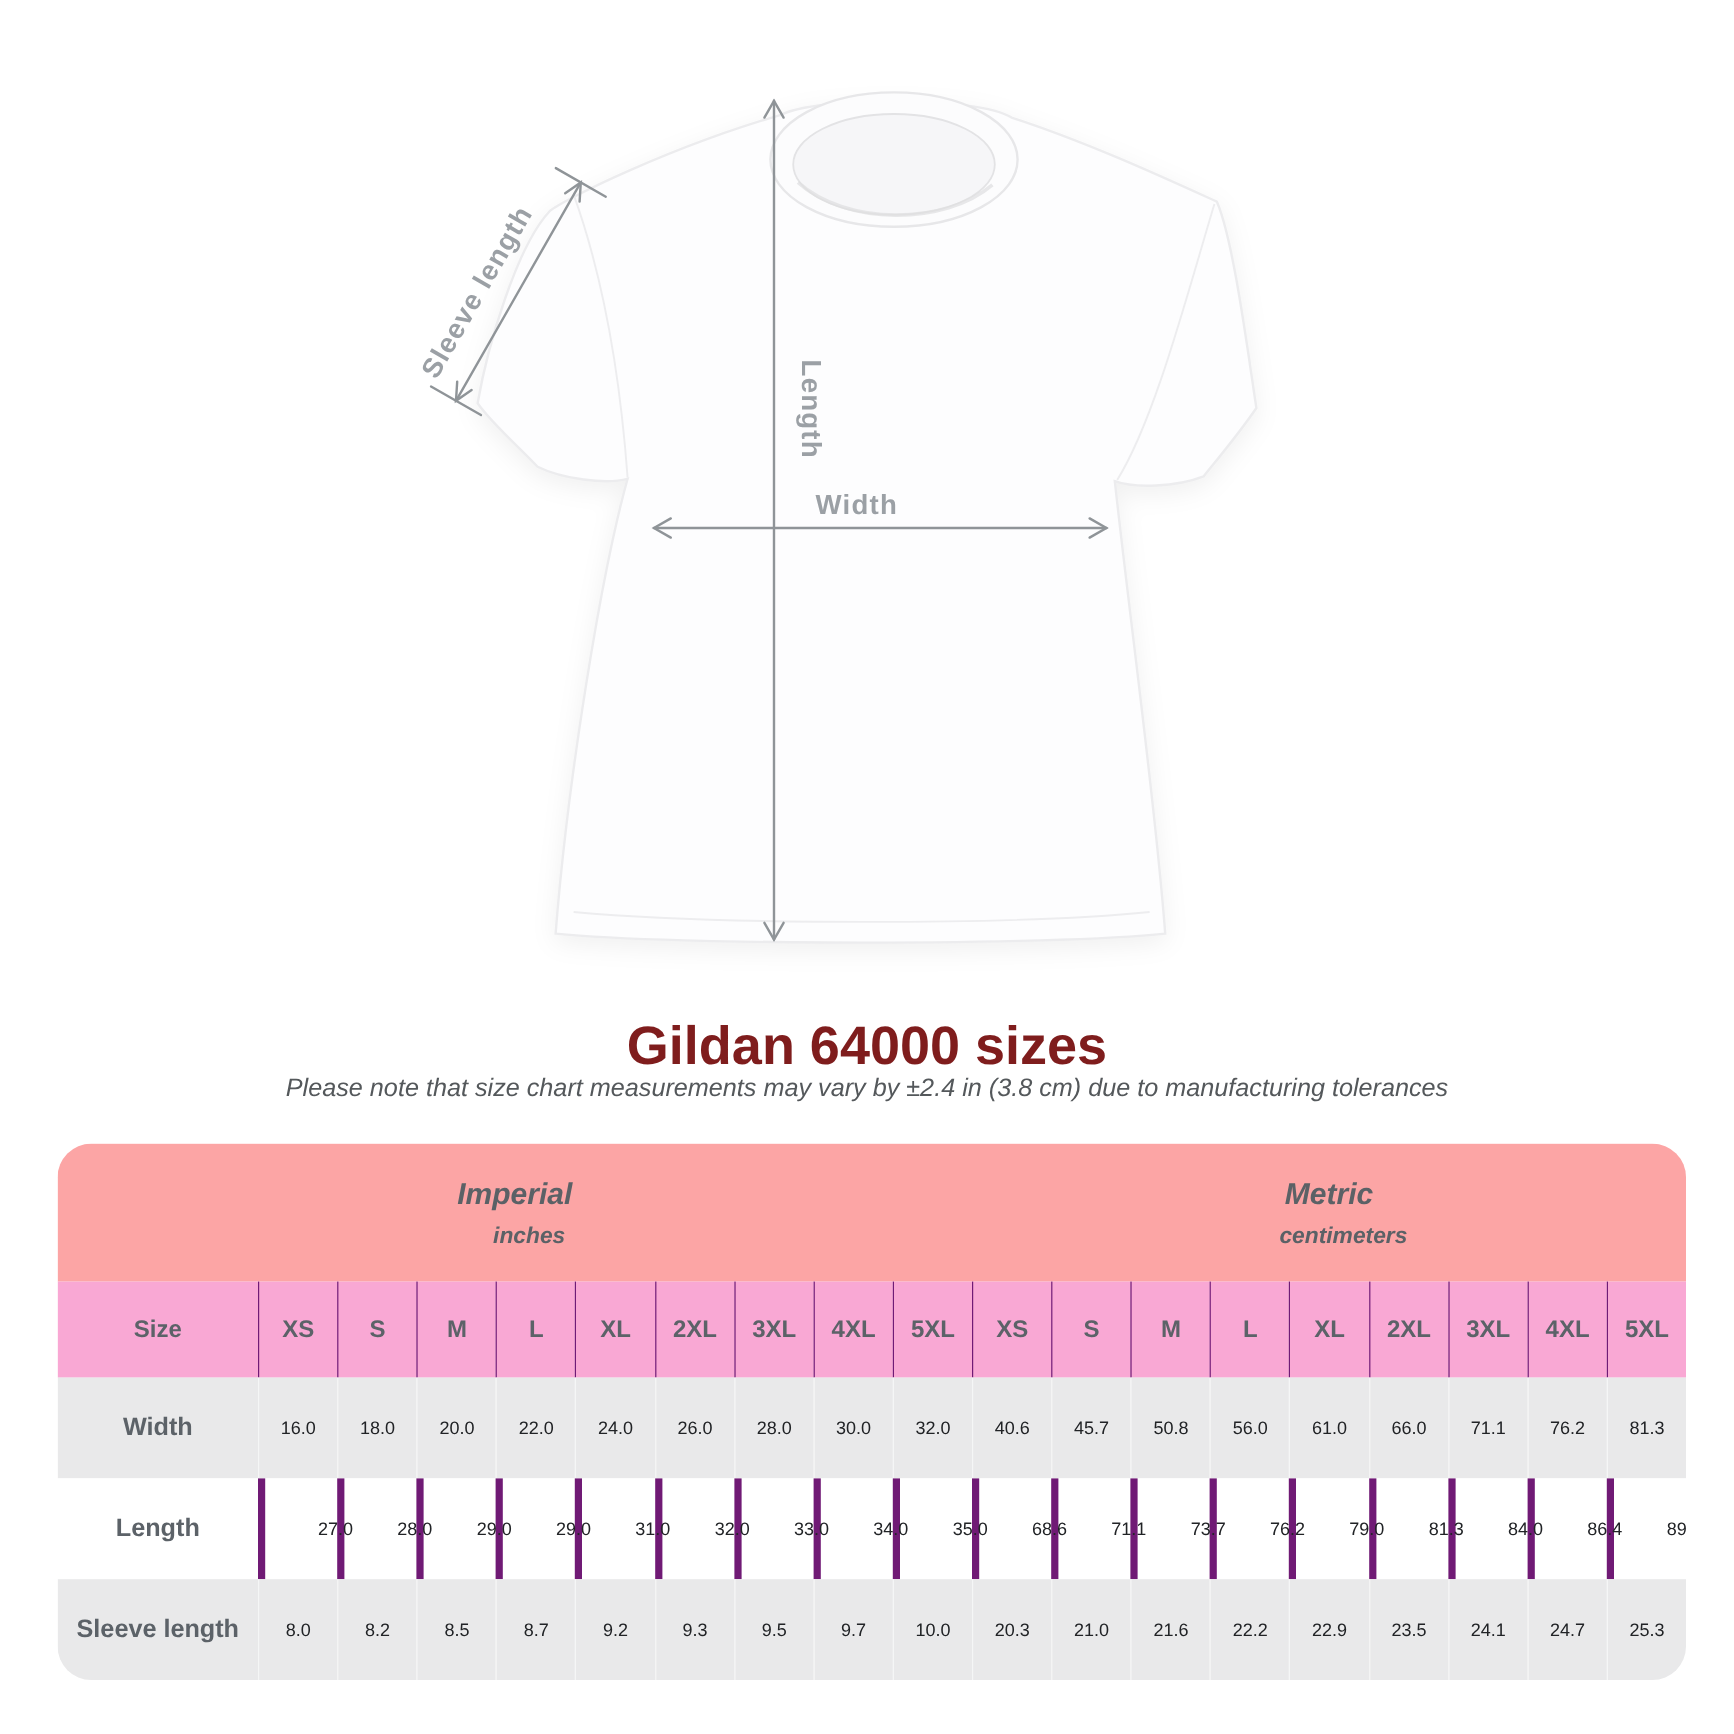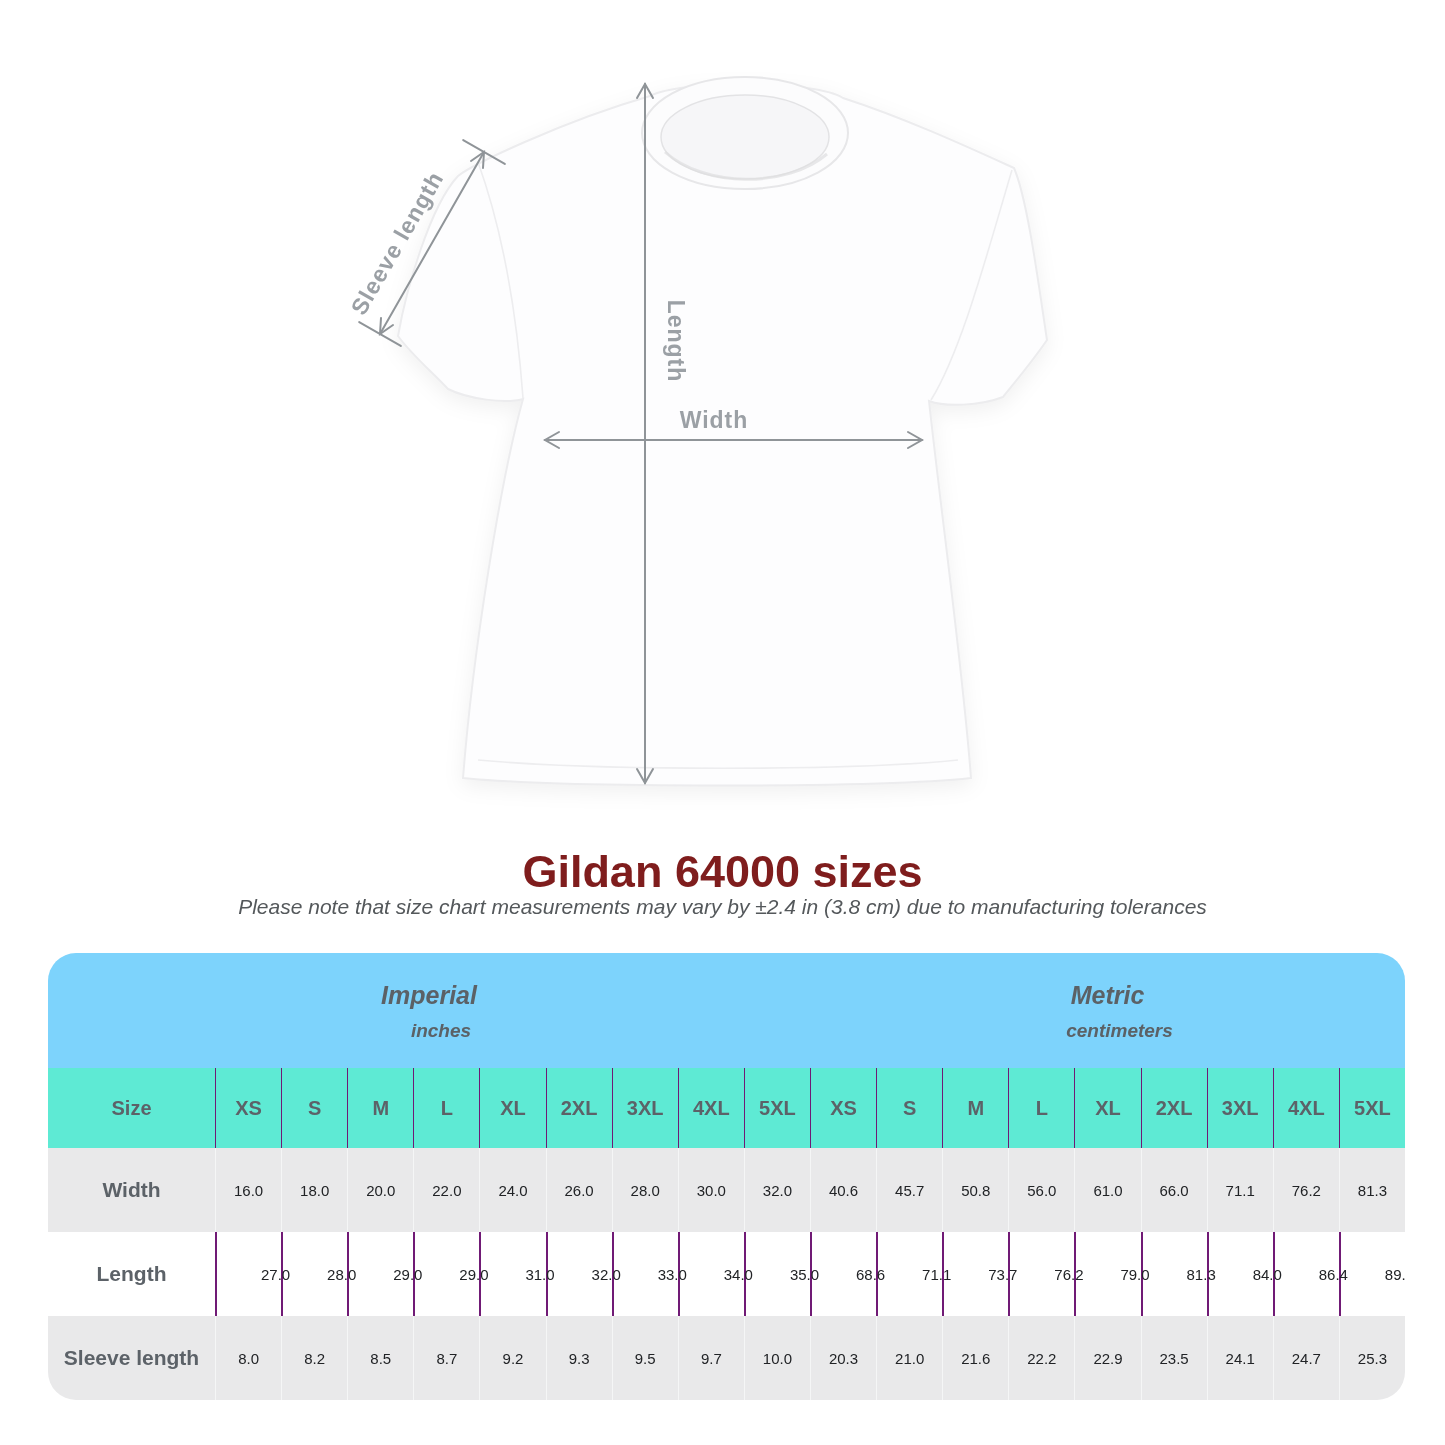--- a/index.html
+++ b/index.html
@@ -21,35 +21,35 @@
   .tolerance-note{position:absolute;top:895px;left:0;width:100%;text-align:center;
     font-style:italic;font-size:21px;color:#54585b;}
 
   
   .size-table{position:absolute;left:48px;top:953px;width:1357px;height:447px;
     border-radius:28px;overflow:hidden;}
   .size-table table{width:100%;height:100%;border-collapse:separate;border-spacing:0;table-layout:fixed;}
   col.c-label{width:167px;}
   .size-table th,.size-table td{text-align:center;vertical-align:middle;padding:0;}
 
-  tr.group-row th{background:#7dd3fc;height:115px;vertical-align:middle;}
+  tr.group-row th{background:#fca5a5;height:115px;vertical-align:middle;}
   .group-label{font-size:25px;font-weight:bold;font-style:italic;color:#5b6166;line-height:1.2;}
   .group-sub{font-size:19px;font-style:italic;color:#5b6166;margin-top:10px;padding-left:24px;}
 
   tr.size-row{height:80px;}
-  tr.size-row th{background:#5eead4;font-size:20px;font-weight:bold;color:#5c6268;margin-top:40px;}
+  tr.size-row th{background:#f9a8d4;font-size:20px;font-weight:bold;color:#5c6268;margin-top:40px;}
   tr.size-row th + th{border-left:1px solid #701a75;}
 
   tr.measure-row{height:84px;}
   tr.measure-row th{font-size:21px;font-weight:bold;color:#5c6268;}
   tr.measure-row td{font-size:15px;color:#212326;}
   tr.r-gray th,tr.r-gray td{background:#e9e9ea;}
   tr.r-gray th + td,tr.r-gray td + td{border-left:1px solid #f5f6f6;}
   tr.r-white th,tr.r-white td{background:#ffffff;}
-  tr.r-white th + td,tr.r-white td + td{border-left:2px solid #701a75;padding-left:44px;}
+  tr.r-white th + td,tr.r-white td + td{border-left:6px solid #701a75;padding-left:44px;}
 </style>
 </head>
 <body>
 
 <div class="canvas">
 
   <svg class="tshirt-svg" viewBox="0 0 1445 855">
 
     <g>
       <path class="shirt-main" d="M 650 96

